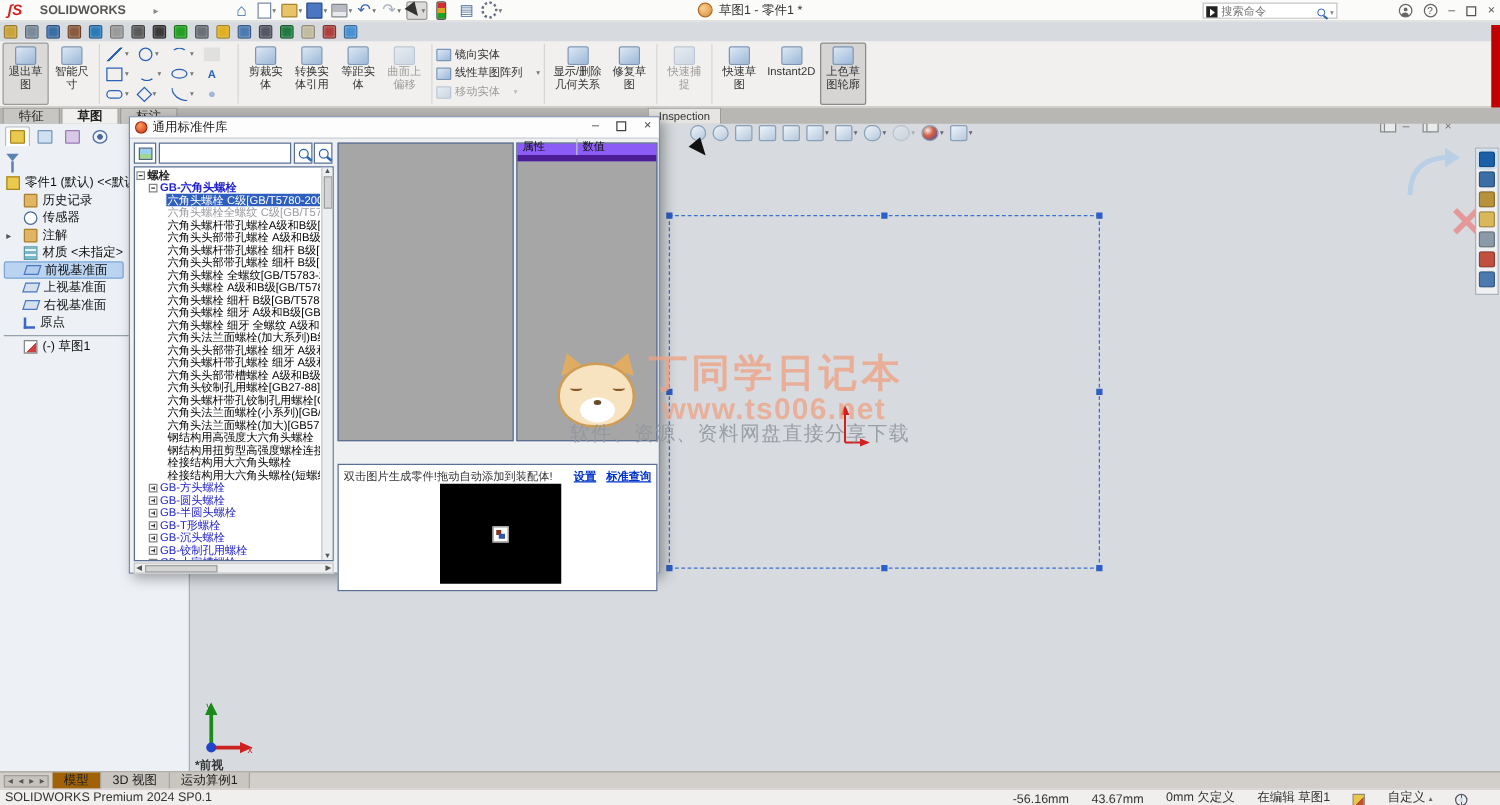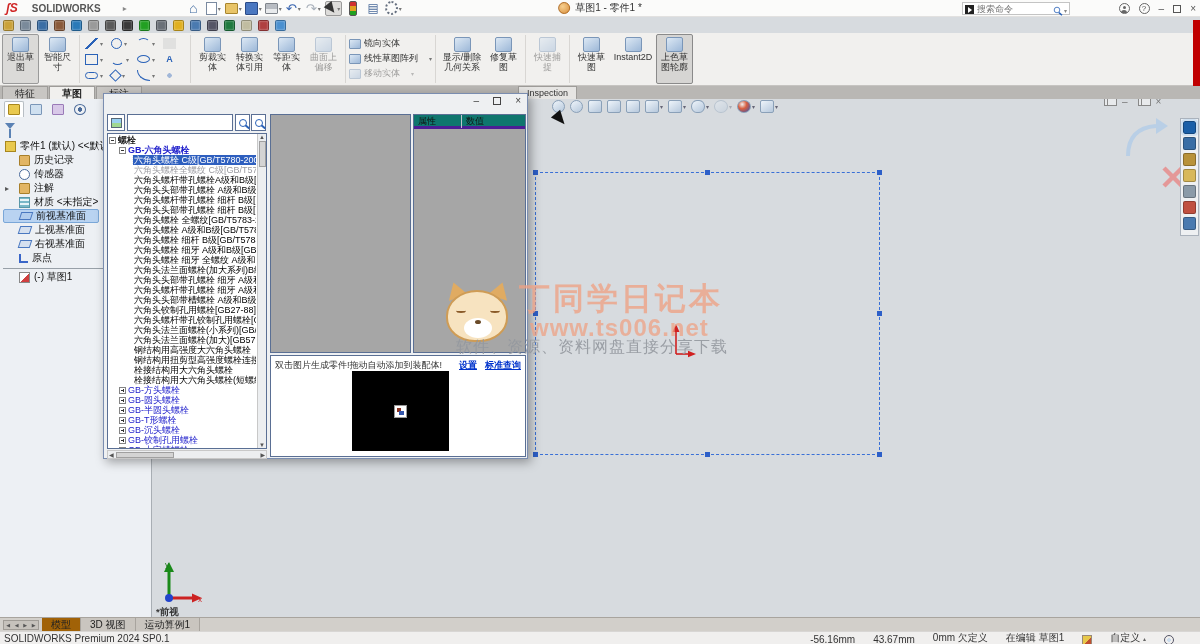--- a/index.html
+++ b/index.html
@@ -158,24 +158,24 @@
 .drow.selected .lbl{background:#2e5fbf;color:#fff;outline:1px dotted #eee}
 .drow.grayed{color:#9a9aa0}
 .drow.col{padding-left:10px;color:#2222cc}
 #vscroll{position:absolute;right:0;top:0;width:9px;height:100%;background:#eceef0;border-left:1px solid #c8c8c8;display:flex;flex-direction:column;align-items:center;font-size:6px;color:#555}
 #vscroll .thumb{width:7px;height:26px;background:#d4d4d4;border:1px solid #a0a0a0;margin-top:1px}
 #vscroll .spacer{flex:1}
 #hscroll{left:3px;top:356px;width:160px;height:9px;background:#eceef0;border:1px solid #c8c8c8;display:flex;align-items:center;font-size:6px;color:#555;justify-content:space-between;padding:0 1px}
 #hscroll .thumb{height:6px;width:58px;background:#d4d4d4;border:1px solid #a0a0a0;margin-right:auto;margin-left:2px}
 #dlg-mid{left:166px;top:20px;width:141px;height:239px;background:#a6a6a6}
 #dlg-table{left:309px;top:20px;width:113px;height:239px;background:#a6a6a6;padding:0}
-#dlg-table .thead{display:flex;background:#0f766e;border-bottom:3px solid #4c1d95;height:14px;align-items:flex-start;font-size:9px;color:#111}
+#dlg-table .thead{display:flex;background:#8b5cf6;border-bottom:5px solid #4c1d95;height:14px;align-items:flex-end;font-size:9px;color:#111}
 #dlg-table .thead span{padding-left:4px}
 #dlg-table .c1{width:48px;border-right:1px solid #c0c4cc}
-#dlg-bottom{left:166px;top:261px;width:256px;height:102px;background:#fff;font-size:9px}
+#dlg-bottom{left:166px;top:277px;width:256px;height:102px;background:#fff;font-size:9px}
 #dlg-hint{position:absolute;left:4px;top:3px;color:#333}
 #dlg-links{position:absolute;right:4px;top:3px;display:flex;gap:8px}
 #dlg-links span{color:#0033cc;text-decoration:underline;font-weight:bold}
 #dlg-black{position:absolute;left:81px;top:15px;width:97px;height:80px;background:#000;display:flex;align-items:center;justify-content:center}
 #broken-img{width:13px;height:13px;background:#fff;border:1px solid #999;position:relative}
 #broken-img::before{content:"";position:absolute;left:2px;top:2px;width:4px;height:4px;background:#883322}
 #broken-img::after{content:"";position:absolute;right:2px;bottom:2px;width:5px;height:4px;background:#3355aa}
 
 #watermark{left:440px;top:278px;width:292px;height:78px;z-index:90;pointer-events:none}
 #wm-dog{position:absolute;left:0;top:4px;width:76px;height:64px}
@@ -542,20 +542,24 @@
   <polygon points="15,4 10,14 20,14" fill="#1a8a1a"></polygon>
   <line x1="15" y1="40" x2="40" y2="40" stroke="#cc2222" stroke-width="3"></line>
   <polygon points="48,40 38,35.5 38,44.5" fill="#cc2222"></polygon>
   <circle cx="15" cy="40" r="4" fill="#2244cc"></circle>
   <text x="11" y="9" font-size="8" fill="#1a7a1a">y</text>
   <text x="44" y="44" font-size="8" fill="#cc2222">x</text>
 </svg>
 <div id="view-label" data-name="view-orientation-label">*前视</div>
 
 <div class="abs" id="dialog" data-name="standard-parts-library-dialog">
+  <div id="dlg-title" data-name="dialog-titlebar">
+    <span id="dlg-ball" data-name="dialog-app-icon"></span>
+    <span>通用标准件库</span>
+  </div>
   <div id="dlg-btns" data-name="dialog-window-buttons">
     <span data-name="dialog-minimize-button">–</span>
     <span class="sq" data-name="dialog-maximize-button"></span>
     <span data-name="dialog-close-button">×</span>
   </div>
   <div class="dpanel" id="dlg-searchbtn" data-name="preview-toggle-button">
       <span data-name="preview-image-icon"></span>
     </div>
   <input class="dpanel" id="dlg-input" data-name="parts-search-input" style="">
   <div class="dpanel" id="dlg-mag1" data-name="parts-search-button">

